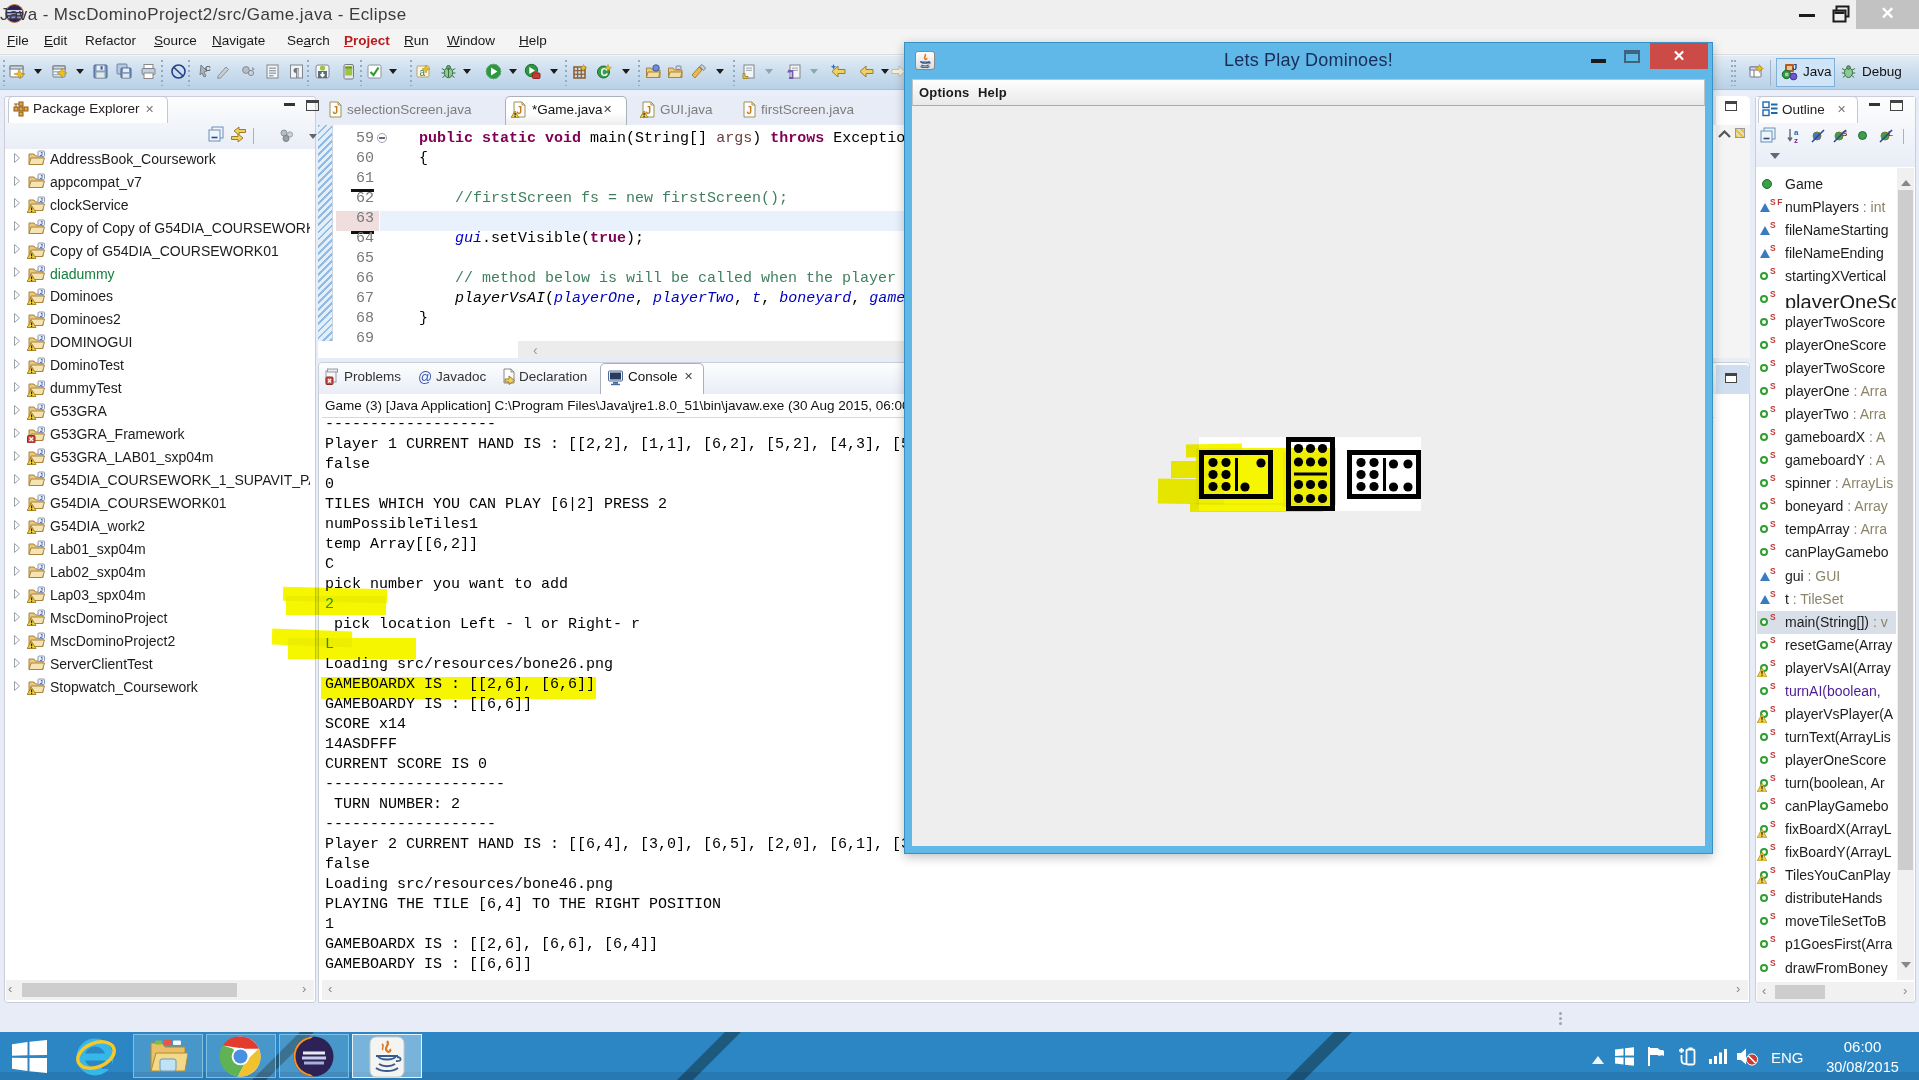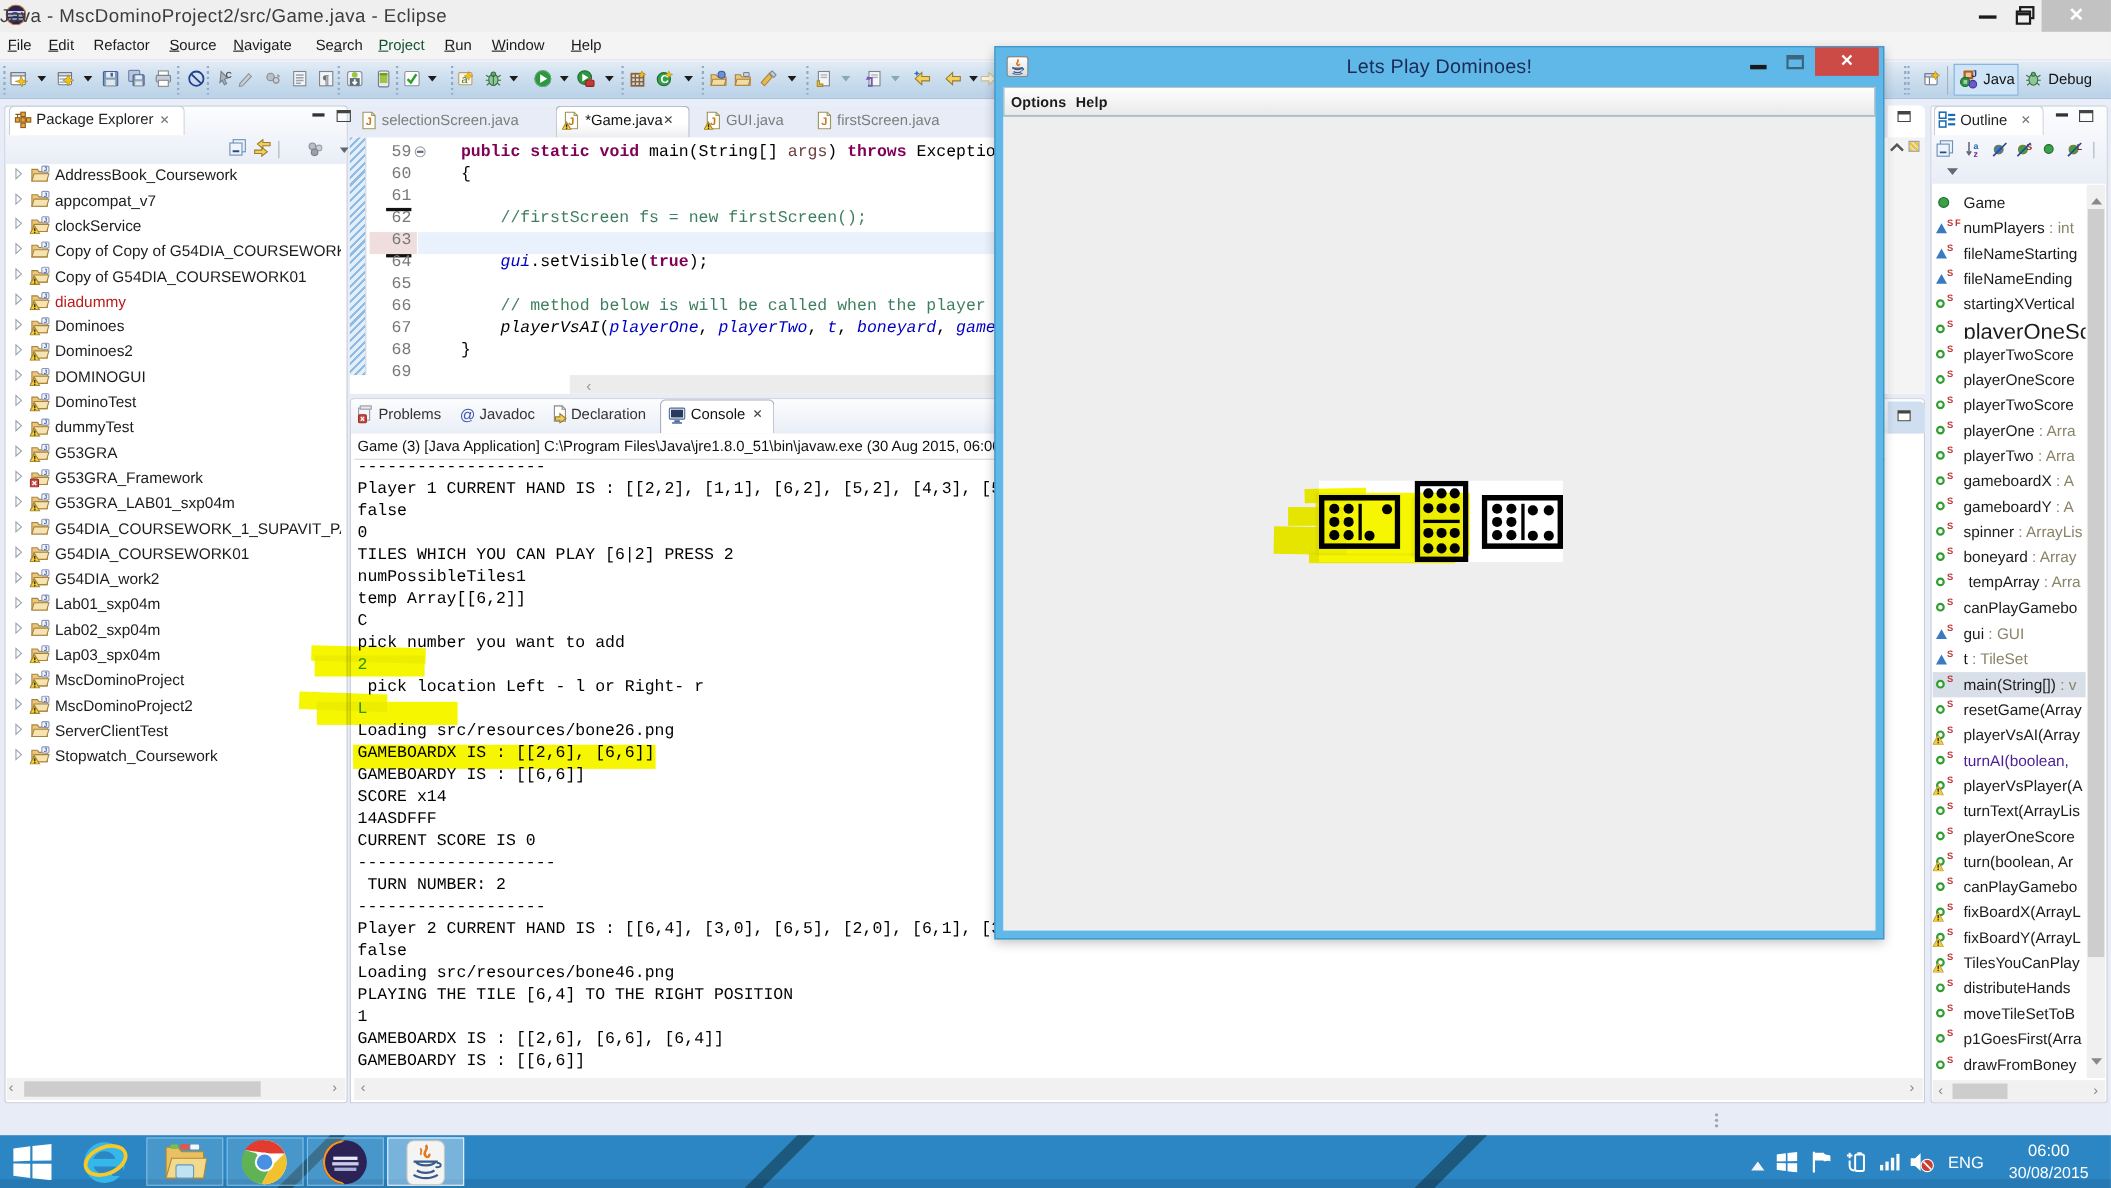--- a/index.html
+++ b/index.html
@@ -23,21 +23,21 @@
 <rect x="3.5" y="6.5" width="10" height="2.5" fill="#1c1c1c"></rect>
 </svg>
 <div style="left:1856px;top:0px;width:63px;height:29px;background:#c2c2c2;color:#fff;font-size:17px;font-weight:bold;text-align:center;line-height:28px;">✕</div>
 <div style="left:0px;top:29px;width:1919px;height:26px;background:#f4f4f4;"></div>
 <div style="left:7px;top:33px;font-size:13.5px;color:#1a1a1a;"><u>F</u>ile</div>
 <div style="left:44px;top:33px;font-size:13.5px;color:#1a1a1a;"><u>E</u>dit</div>
 <div style="left:85px;top:33px;font-size:13.5px;color:#1a1a1a;">Refactor</div>
 <div style="left:154px;top:33px;font-size:13.5px;color:#1a1a1a;"><u>S</u>ource</div>
 <div style="left:212px;top:33px;font-size:13.5px;color:#1a1a1a;"><u>N</u>avigate</div>
 <div style="left:287px;top:33px;font-size:13.5px;color:#1a1a1a;">Se<u>a</u>rch</div>
-<div style="left:344px;top:33px;font-size:13.5px;color:#14532d;"><u>P</u>roject</div>
+<div style="left:344px;top:33px;font-size:13.5px;color:#b91c1c;font-weight:bold;"><u>P</u>roject</div>
 <div style="left:404px;top:33px;font-size:13.5px;color:#1a1a1a;"><u>R</u>un</div>
 <div style="left:447px;top:33px;font-size:13.5px;color:#1a1a1a;"><u>W</u>indow</div>
 <div style="left:519px;top:33px;font-size:13.5px;color:#1a1a1a;"><u>H</u>elp</div>
 <div style="left:0px;top:54px;width:1919px;height:1px;background:#dcdcdc;"></div>
 <div style="left:0px;top:55px;width:1919px;height:34px;background:linear-gradient(180deg,#e3ecf6 0%,#cfe0ef 40%,#b9d1e7 100%);border-top:1px solid #f2f6fb;"></div>
 <div style="left:0px;top:89px;width:1919px;height:7px;background:#e9eef8;border-top:1px solid #aac2da;"></div>
 <div style="left:3px;top:60px;width:2px;height:26px;background:repeating-linear-gradient(180deg,#93a9c4 0 2px,rgba(0,0,0,0) 2px 5px);"></div>
 <div style="left:161px;top:60px;width:2px;height:26px;background:repeating-linear-gradient(180deg,#93a9c4 0 2px,rgba(0,0,0,0) 2px 5px);"></div>
 <div style="left:188px;top:60px;width:2px;height:26px;background:repeating-linear-gradient(180deg,#93a9c4 0 2px,rgba(0,0,0,0) 2px 5px);"></div>
 <div style="left:307px;top:60px;width:2px;height:26px;background:repeating-linear-gradient(180deg,#93a9c4 0 2px,rgba(0,0,0,0) 2px 5px);"></div>
@@ -318,21 +318,21 @@
   </svg>
 <svg style="left:27px;top:264.8px" width="19" height="17" viewBox="0 0 19 17">
     <path d="M2 4 L7 4 L8.5 6 L16 6 L16 14.5 L2 14.5 Z" fill="#e9c87f" stroke="#a9833c"></path>
     <path d="M4 8 L17.5 8 L15.5 14.5 L2 14.5 Z" fill="#f5e3b2" stroke="#a9833c"></path>
     <rect x="11" y="1" width="6.5" height="5.5" rx="1" fill="#eef2f8" stroke="#8a97b8"></rect>
     <text x="12.8" y="5.8" font-size="5.5" fill="#3a56a0" font-weight="bold" font-family="sans-serif">J</text>
     <path d="M4.5 9.5 L9 16.5 L0 16.5 Z" fill="#f2cf3a" stroke="#a8872a"></path>
     <rect x="4" y="11.5" width="1.2" height="2.6" fill="#222"></rect>
     <rect x="4" y="14.8" width="1.2" height="1.2" fill="#222"></rect>
   </svg>
-<div style="left:50px;top:265.5px;width:260px;height:18px;font-size:14px;color:#b91c1c;white-space:nowrap;overflow:hidden;">diadummy</div>
+<div style="left:50px;top:265.5px;width:260px;height:18px;font-size:14px;color:#15803d;white-space:nowrap;overflow:hidden;">diadummy</div>
 <svg style="left:13px;top:289.3px" width="8" height="12" viewBox="0 0 8 12">
     <path d="M1.5 1.5 L6.5 6 L1.5 10.5 Z" fill="#fdfdfd" stroke="#9aa2ae"></path>
   </svg>
 <svg style="left:27px;top:287.76px" width="19" height="17" viewBox="0 0 19 17">
     <path d="M2 4 L7 4 L8.5 6 L16 6 L16 14.5 L2 14.5 Z" fill="#e9c87f" stroke="#a9833c"></path>
     <path d="M4 8 L17.5 8 L15.5 14.5 L2 14.5 Z" fill="#f5e3b2" stroke="#a9833c"></path>
     <rect x="11" y="1" width="6.5" height="5.5" rx="1" fill="#eef2f8" stroke="#8a97b8"></rect>
     <text x="12.8" y="5.8" font-size="5.5" fill="#3a56a0" font-weight="bold" font-family="sans-serif">J</text>
     <path d="M4.5 9.5 L9 16.5 L0 16.5 Z" fill="#f2cf3a" stroke="#a8872a"></path>
     <rect x="4" y="11.5" width="1.2" height="2.6" fill="#222"></rect>
@@ -772,21 +772,21 @@
 <div style="left:1770px;top:450.21999999999997px;font-size:8.5px;font-weight:bold;color:#c03a3a;">S</div>
 <div style="left:1785px;top:452.21999999999997px;width:111px;height:17px;font-size:14px;color:#1c1c1c;white-space:nowrap;overflow:hidden;">gameboardY<span style="color:#8a8468;"> : A</span></div>
 <div style="left:1760px;top:479.28px;width:8px;height:8px;border-radius:50%;background:#fff;border:2.2px solid #2f9e2f;"></div>
 <div style="left:1770px;top:473.28px;font-size:8.5px;font-weight:bold;color:#c03a3a;">S</div>
 <div style="left:1785px;top:475.28px;width:111px;height:17px;font-size:14px;color:#1c1c1c;white-space:nowrap;overflow:hidden;">spinner<span style="color:#8a8468;"> : ArrayLis</span></div>
 <div style="left:1760px;top:502.34px;width:8px;height:8px;border-radius:50%;background:#fff;border:2.2px solid #2f9e2f;"></div>
 <div style="left:1770px;top:496.34px;font-size:8.5px;font-weight:bold;color:#c03a3a;">S</div>
 <div style="left:1785px;top:498.34px;width:111px;height:17px;font-size:14px;color:#1c1c1c;white-space:nowrap;overflow:hidden;">boneyard<span style="color:#8a8468;"> : Array</span></div>
 <div style="left:1760px;top:525.4px;width:8px;height:8px;border-radius:50%;background:#fff;border:2.2px solid #2f9e2f;"></div>
 <div style="left:1770px;top:519.4px;font-size:8.5px;font-weight:bold;color:#c03a3a;">S</div>
-<div style="left:1785px;top:521.4px;width:111px;height:17px;font-size:14px;color:#1c1c1c;white-space:nowrap;overflow:hidden;text-align:center;">tempArray<span style="color:#8a8468;"> : Arra</span></div>
+<div style="left:1785px;top:521.4px;width:111px;height:17px;font-size:14px;color:#1c1c1c;white-space:nowrap;overflow:hidden;">tempArray<span style="color:#8a8468;"> : Arra</span></div>
 <div style="left:1760px;top:548.46px;width:8px;height:8px;border-radius:50%;background:#fff;border:2.2px solid #2f9e2f;"></div>
 <div style="left:1770px;top:542.46px;font-size:8.5px;font-weight:bold;color:#c03a3a;">S</div>
 <div style="left:1785px;top:544.46px;width:111px;height:17px;font-size:14px;color:#1c1c1c;white-space:nowrap;overflow:hidden;">canPlayGamebo</div>
 <div style="left:1760px;top:571.52px;width:0;height:0;border-left:5.5px solid rgba(0,0,0,0);border-right:5.5px solid rgba(0,0,0,0);border-bottom:9px solid #3a7ac0;"></div>
 <div style="left:1770px;top:565.52px;font-size:8.5px;font-weight:bold;color:#c03a3a;">S</div>
 <div style="left:1785px;top:567.52px;width:111px;height:17px;font-size:14px;color:#1c1c1c;white-space:nowrap;overflow:hidden;">gui<span style="color:#8a8468;"> : GUI</span></div>
 <div style="left:1760px;top:594.5799999999999px;width:0;height:0;border-left:5.5px solid rgba(0,0,0,0);border-right:5.5px solid rgba(0,0,0,0);border-bottom:9px solid #3a7ac0;"></div>
 <div style="left:1770px;top:588.5799999999999px;font-size:8.5px;font-weight:bold;color:#c03a3a;">S</div>
 <div style="left:1785px;top:590.5799999999999px;width:111px;height:17px;font-size:14px;color:#1c1c1c;white-space:nowrap;overflow:hidden;">t<span style="color:#8a8468;"> : TileSet</span></div>
 <div style="left:1757px;top:610.64px;width:139px;height:23.06px;background:#d9dfe9;"></div>

